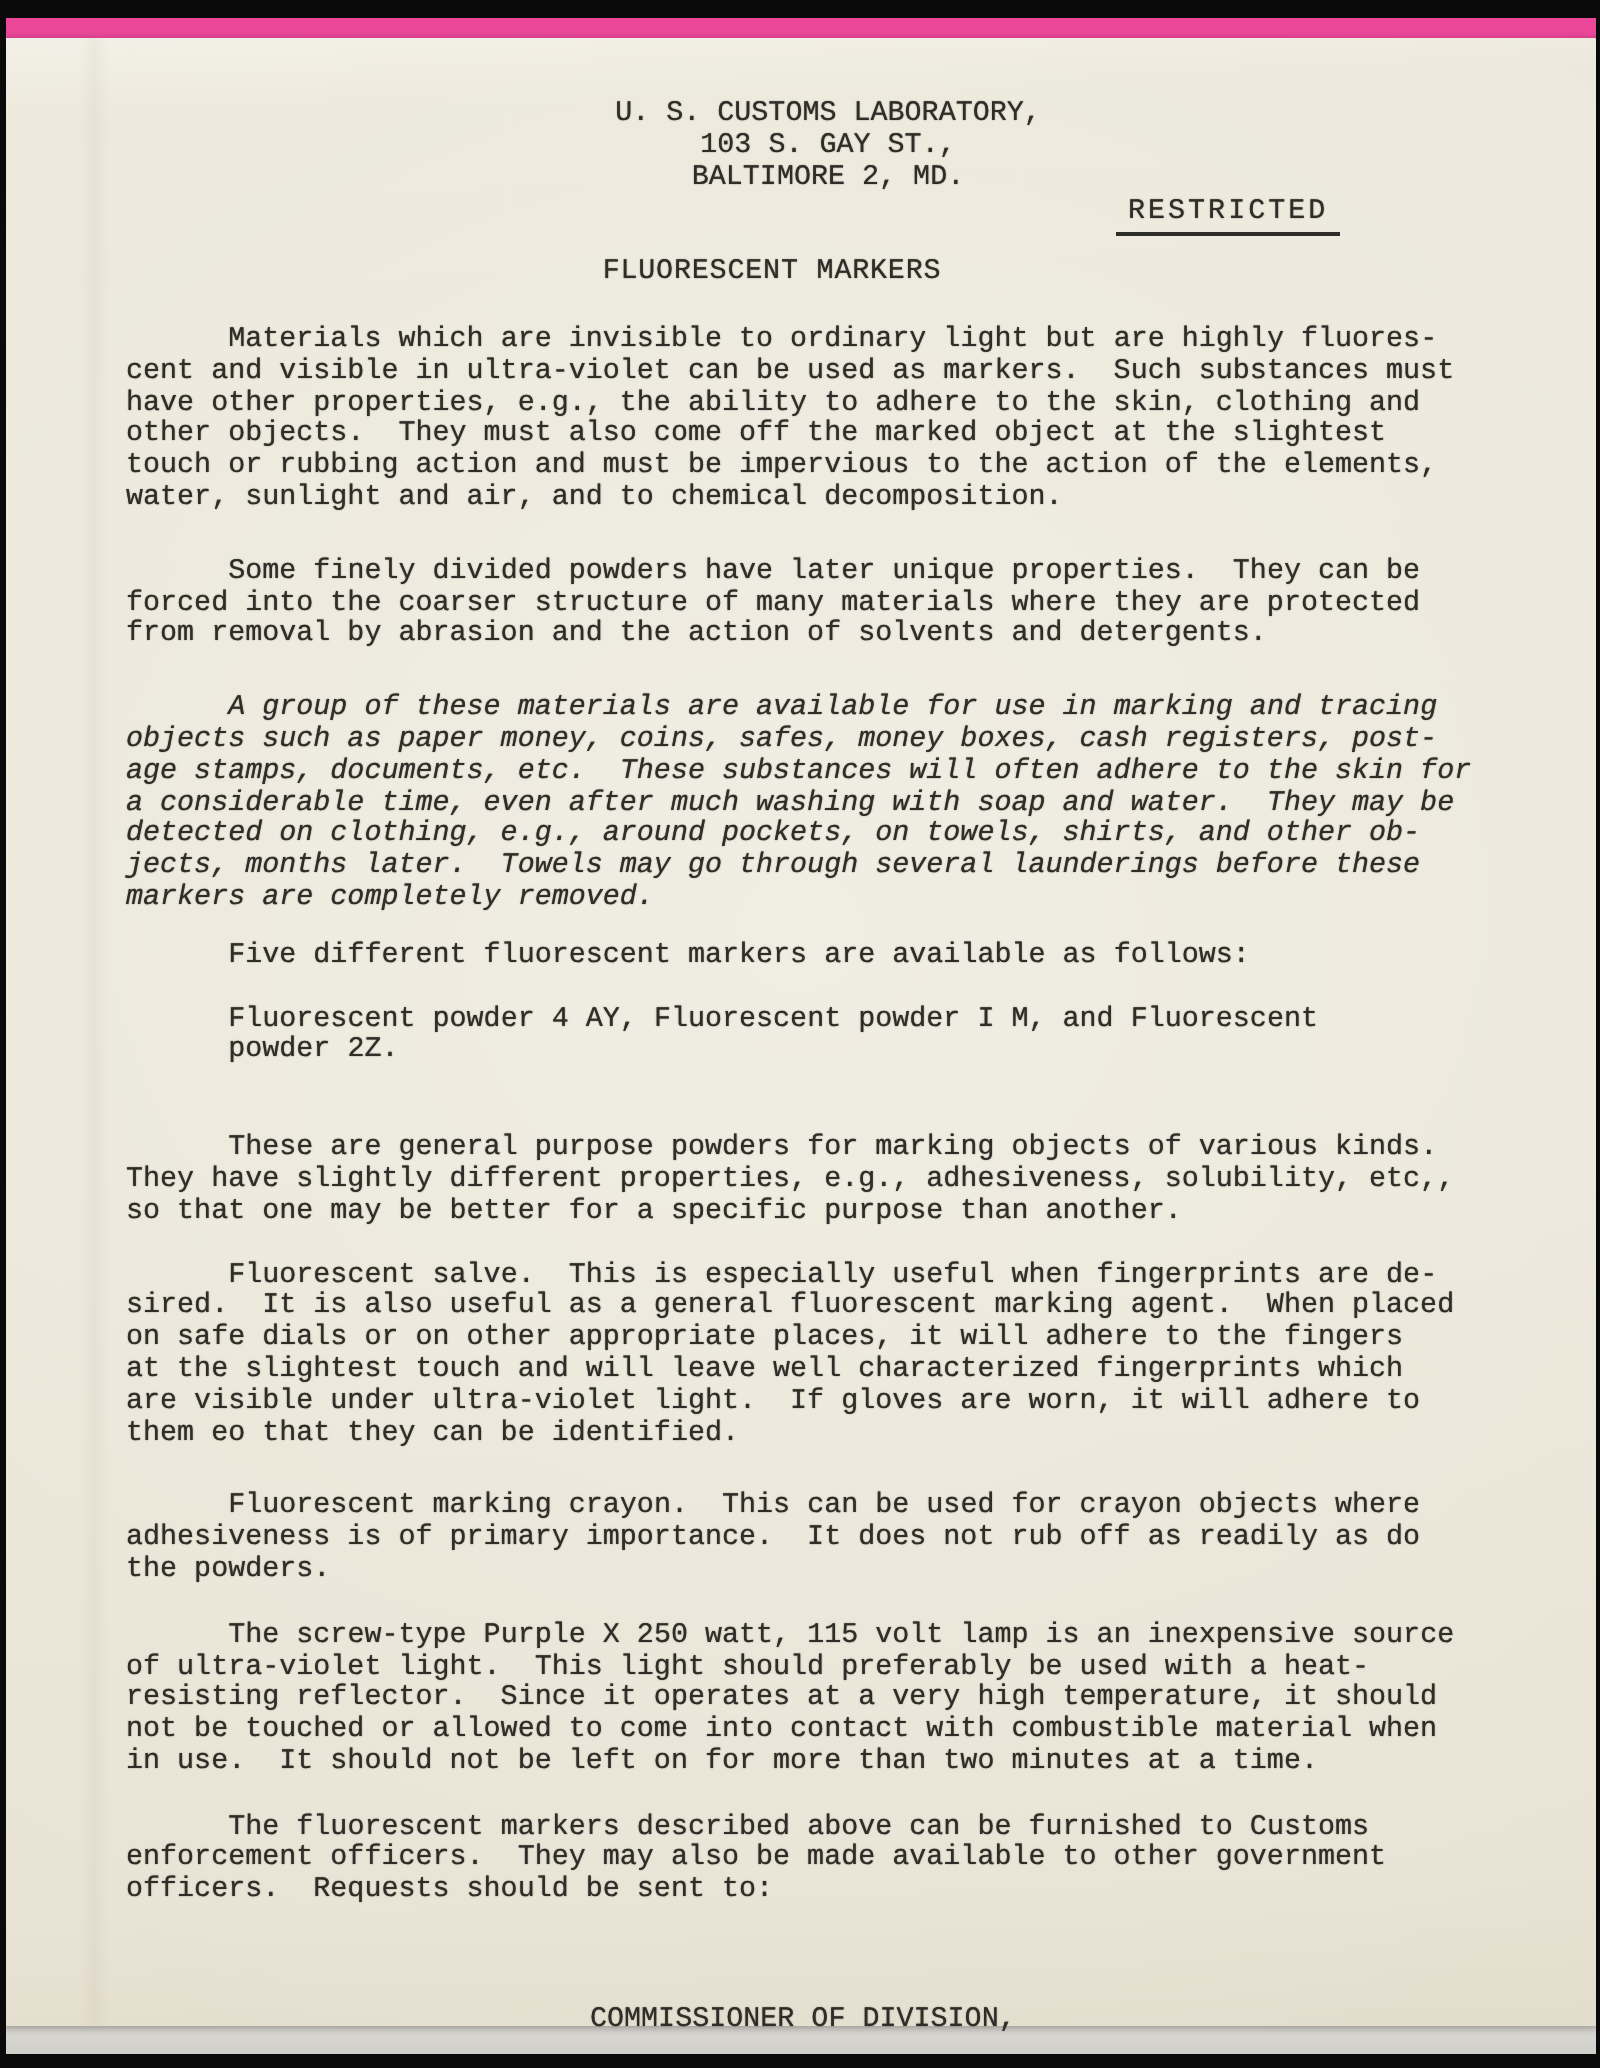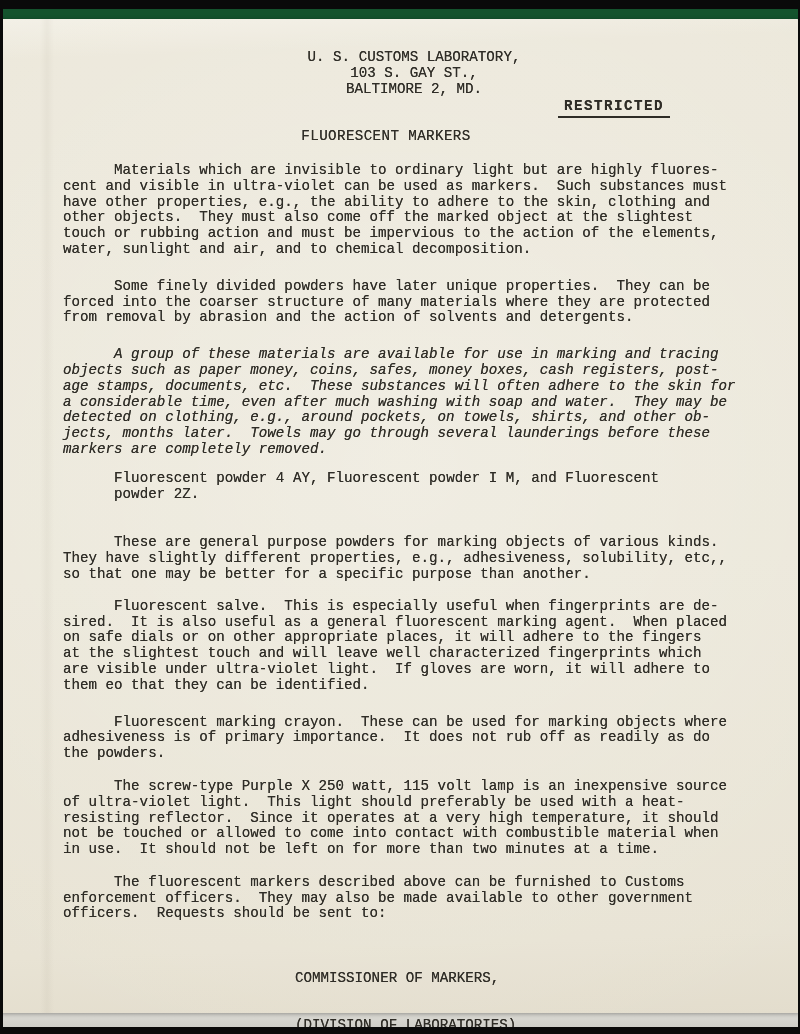--- a/index.html
+++ b/index.html
@@ -5,21 +5,21 @@
   html, body {
     margin: 0;
     padding: 0;
     background: #0b0b0b;
   }
   .stage {
     position: relative;
     width: 800px;
     height: 1034px;
     overflow: hidden;
-    background: #14532d;
+    background: #ec4899;
     font-family: "Liberation Mono", "DejaVu Sans Mono", monospace;
   }
   
   .scan-top-bar {
     position: absolute; top: 0; left: 0; width: 800px; height: 9px;
     background: #0a0a0a; z-index: 5;
   }
   .scan-bottom-strip {
     position: absolute; bottom: 0; left: 0; width: 800px; height: 22px;
     background: linear-gradient(#dddcd6, #c9c8c2); z-index: 3;
@@ -64,21 +64,21 @@
   .letterhead {
     position: absolute;
     top: 31px; left: 0; width: 100%;
     text-align: center;
     transform: translateX(14px);
   }
   .letterhead div { white-space: pre; }
   .restricted-stamp {
     position: absolute;
     top: 80px; left: 558px;
-    font-weight: bold;
+    font-weight: normal;
     letter-spacing: 1.5px;
     padding: 0 6px 1px 6px;
     border-bottom: 2px solid #2f2d27;
   }
   .doc-title {
     position: absolute;
     top: 110px; left: 0; width: 100%;
     text-align: center;
     transform: translateX(-14px);
     letter-spacing: 0.4px;
@@ -135,45 +135,46 @@
       <p class="para mb21">      Some finely divided powders have later unique properties.  They can be
 forced into the coarser structure of many materials where they are protected
 from removal by abrasion and the action of solvents and detergents.</p>
       <p class="para mb13">      A group of these materials are available for use in marking and tracing
 objects such as paper money, coins, safes, money boxes, cash registers, post-
 age stamps, documents, etc.  These substances will often adhere to the skin for
 a considerable time, even after much washing with soap and water.  They may be
 detected on clothing, e.g., around pockets, on towels, shirts, and other ob-
 jects, months later.  Towels may go through several launderings before these
 markers are completely removed.</p>
+      <p class="para">      Five different fluorescent markers are available as follows:</p>
       <p class="para mb15">      Fluorescent powder 4 AY, Fluorescent powder I M, and Fluorescent
       powder 2Z.</p>
       <p class="para">      These are general purpose powders for marking objects of various kinds.
 They have slightly different properties, e.g., adhesiveness, solubility, etc,,
 so that one may be better for a specific purpose than another.</p>
       <p class="para mb21">      Fluorescent salve.  This is especially useful when fingerprints are de-
 sired.  It is also useful as a general fluorescent marking agent.  When placed
 on safe dials or on other appropriate places, it will adhere to the fingers
 at the slightest touch and will leave well characterized fingerprints which
 are visible under ultra-violet light.  If gloves are worn, it will adhere to
 them eo that they can be identified.</p>
-      <p class="para mb17">      Fluorescent marking crayon.  These can be used for marking objects where
+      <p class="para mb17">      Fluorescent marking crayon.  This can be used for crayon objects where
 adhesiveness is of primary importance.  It does not rub off as readily as do
 the powders.</p>
       <p class="para mb17">      The screw-type Purple X 250 watt, 115 volt lamp is an inexpensive source
 of ultra-violet light.  This light should preferably be used with a heat-
 resisting reflector.  Since it operates at a very high temperature, it should
 not be touched or allowed to come into contact with combustible material when
 in use.  It should not be left on for more than two minutes at a time.</p>
       <p class="para mb17">      The fluorescent markers described above can be furnished to Customs
 enforcement officers.  They may also be made available to other government
 officers.  Requests should be sent to:</p>
 
       <div class="closing">
-        <div>COMMISSIONER OF MARKERS,</div>
+        <div>COMMISSIONER OF DIVISION,</div>
         <div>(DIVISION OF LABORATORIES)</div>
         
         
       </div>
     </div>
 
   </div>
 </div>
 
 </body></html>

